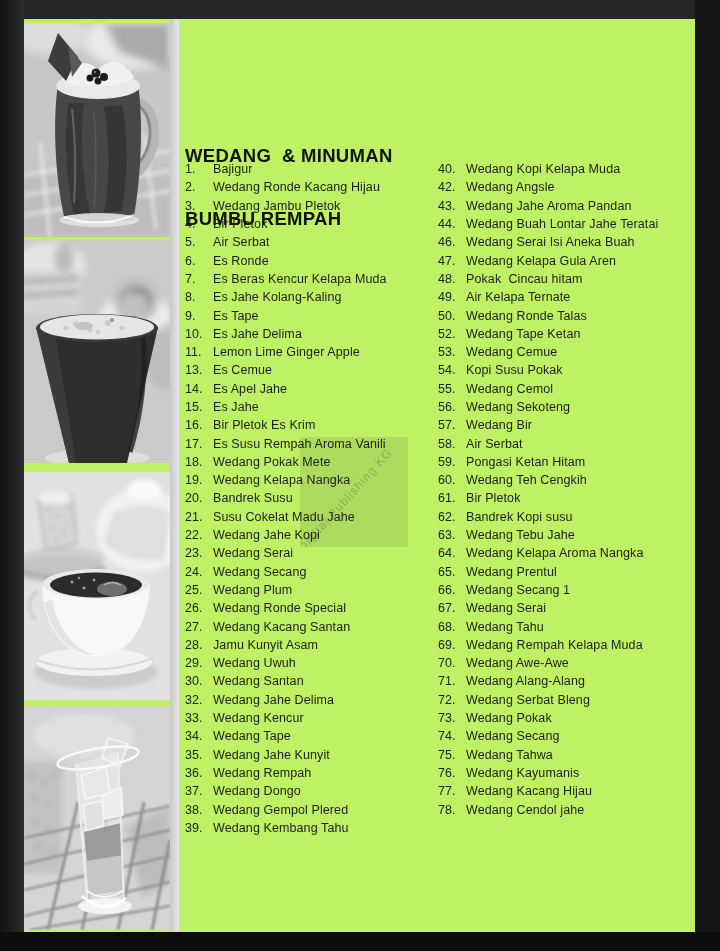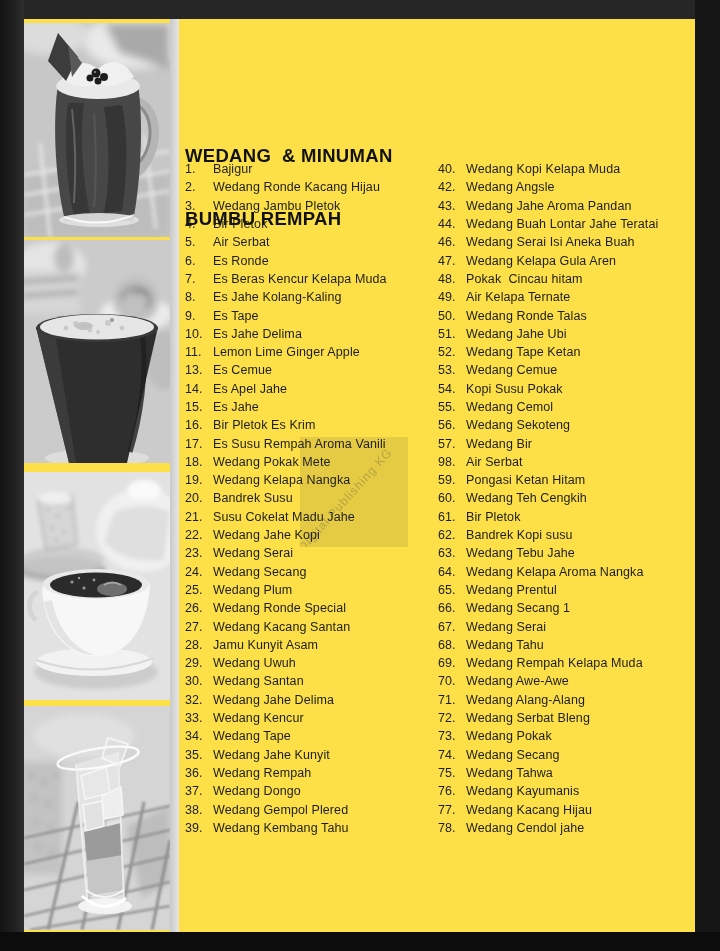--- a/index.html
+++ b/index.html
@@ -11,21 +11,21 @@
     overflow:hidden;
   }
   .top-shade { position:absolute; left:0; top:0; width:720px; height:19px; background:#262626; }
   .bottom-shade { position:absolute; left:0; top:932px; width:720px; height:19px; background:#0c0c0c; }
   .left-shade { position:absolute; left:0; top:0; width:24px; height:951px;
     background:linear-gradient(90deg,#141414 0%, #1f1f1f 55%, #2e2e2e 100%); }
   .right-shade { position:absolute; left:695px; top:0; width:25px; height:951px; background:#161616; }
 
   .page {
     position:absolute; left:24px; top:19px; width:671px; height:913px;
-    background:#fde047;
+    background:#bef264;
   }
   .gutter {
     position:absolute; left:146px; top:0; width:9px; height:913px;
     background:linear-gradient(90deg,#c9c9c9,#e6e6e6);
   }
 
   .photo { position:absolute; left:0; width:146px; overflow:hidden; background:#cccccc; }
   .photo svg { display:block; width:100%; height:100%; }
   .photo-1 { top:4px;   height:214px; }
   .photo-2 { top:221px; height:223px; }
@@ -497,24 +497,20 @@
       <div class="row">
         <span class="num">49.</span>
         <span class="lbl">Air Kelapa Ternate</span>
       </div>
 
       <div class="row">
         <span class="num">50.</span>
         <span class="lbl">Wedang Ronde Talas</span>
       </div>
 
-      <div class="row">
-        <span class="num">51.</span>
-        <span class="lbl">Wedang Jahe Ubi</span>
-      </div>
 
       <div class="row">
         <span class="num">52.</span>
         <span class="lbl">Wedang Tape Ketan</span>
       </div>
 
       <div class="row">
         <span class="num">53.</span>
         <span class="lbl">Wedang Cemue</span>
       </div>
@@ -533,21 +529,21 @@
         <span class="num">56.</span>
         <span class="lbl">Wedang Sekoteng</span>
       </div>
 
       <div class="row">
         <span class="num">57.</span>
         <span class="lbl">Wedang Bir</span>
       </div>
 
       <div class="row">
-        <span class="num">98.</span>
+        <span class="num">58.</span>
         <span class="lbl">Air Serbat</span>
       </div>
 
       <div class="row">
         <span class="num">59.</span>
         <span class="lbl">Pongasi Ketan Hitam</span>
       </div>
 
       <div class="row">
         <span class="num">60.</span>

